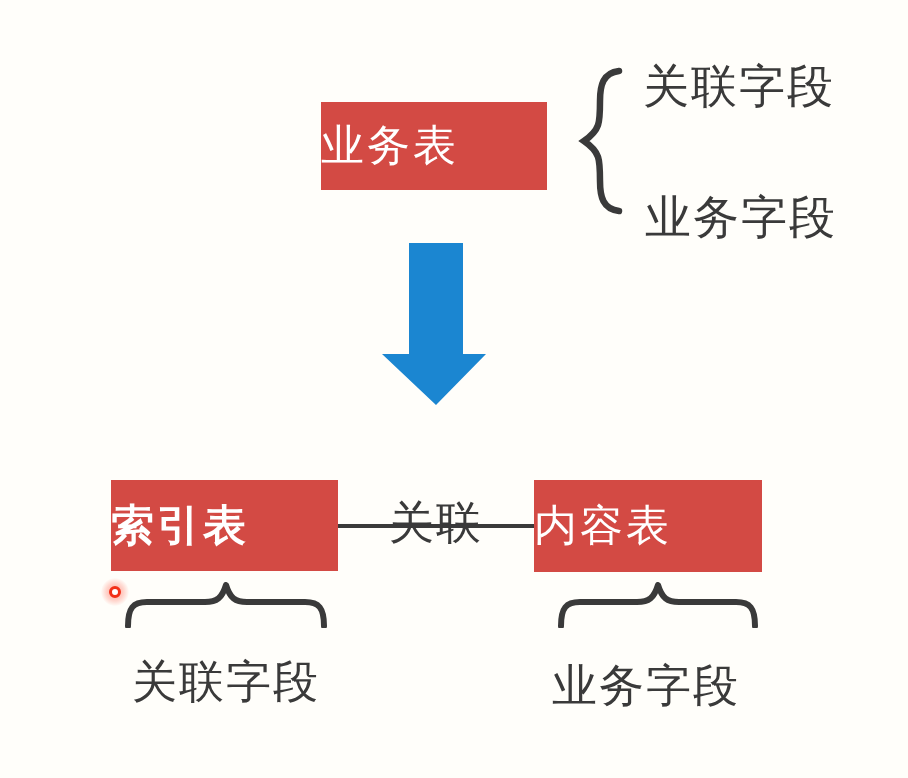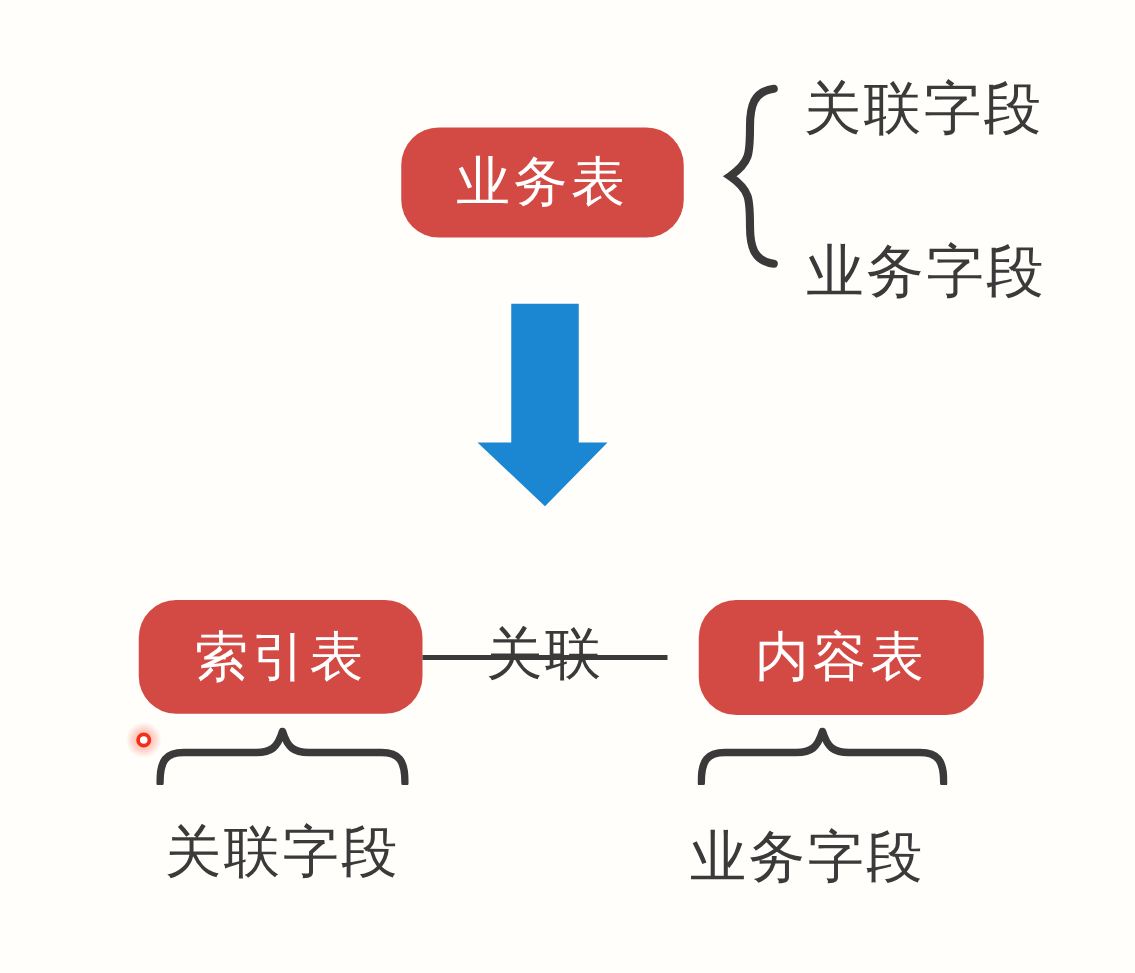--- a/index.html
+++ b/index.html
@@ -10,26 +10,26 @@
   html,body{width:908px;height:778px;}
   body{
     background:var(--c-bg);
     font-family:"Liberation Sans","DejaVu Sans",sans-serif;
     color:var(--c-ink);
     overflow:hidden;
   }
   .stage{position:relative;width:908px;height:778px;background:var(--c-bg);}
   .red-box{
     position:absolute;background:var(--c-red);color:var(--c-box_text);
-    display:flex;align-items:center;justify-content:center;
-    font-size:43px;letter-spacing:3px;font-weight:500;border-radius:30px;
+    display:flex;align-items:center;justify-content:flex-start;
+    font-size:43px;letter-spacing:3px;font-weight:500;
   }
   .box-top{left:321px;top:102px;width:226px;height:88px;}
-  .box-left{left:111px;top:480px;width:227px;height:91px;}
-  .box-right{left:534px;top:480px;width:228px;height:92px;margin-left:25px;}
+  .box-left{left:111px;top:480px;width:227px;height:91px;font-weight:bold;}
+  .box-right{left:534px;top:480px;width:228px;height:92px;}
   .label{
     position:absolute;font-size:46px;color:var(--c-ink);
     letter-spacing:2px;line-height:1;white-space:nowrap;font-weight:500;margin-top:13px;
   }
   .lbl-top-field1{left:643px;top:50px;}
   .lbl-top-field2{left:645px;top:181px;}
   .lbl-relation{left:389px;top:487px;font-size:45px;}
   .lbl-bottom-left{left:132px;top:646px;font-size:45px;}
   .lbl-bottom-right{left:552px;top:650px;font-size:45px;}
   .brace{position:absolute;}

